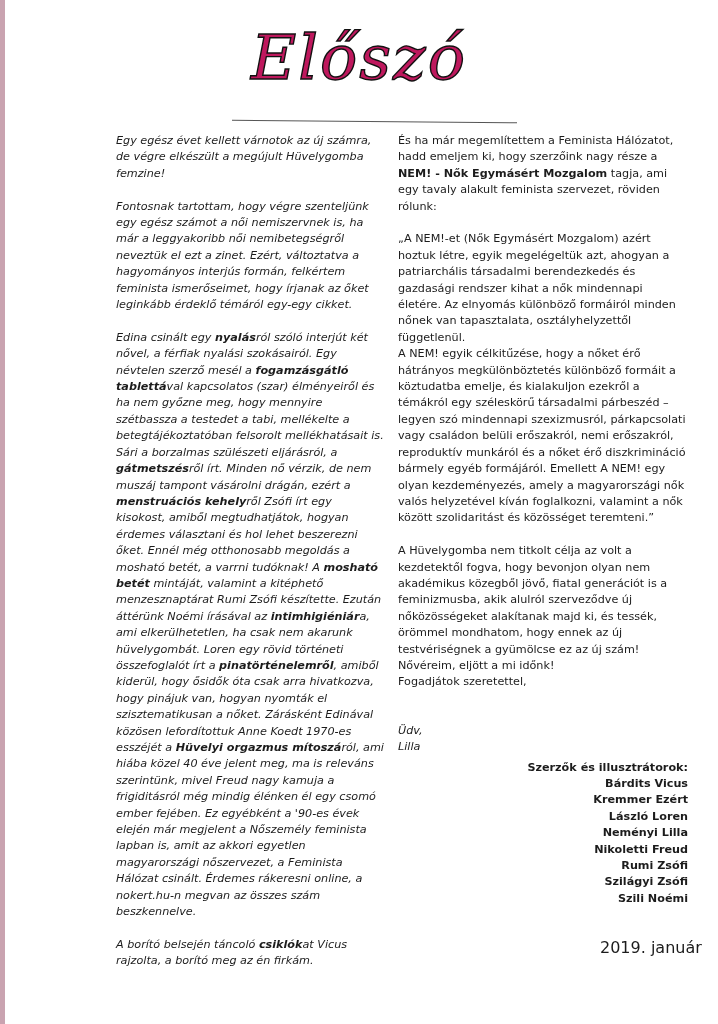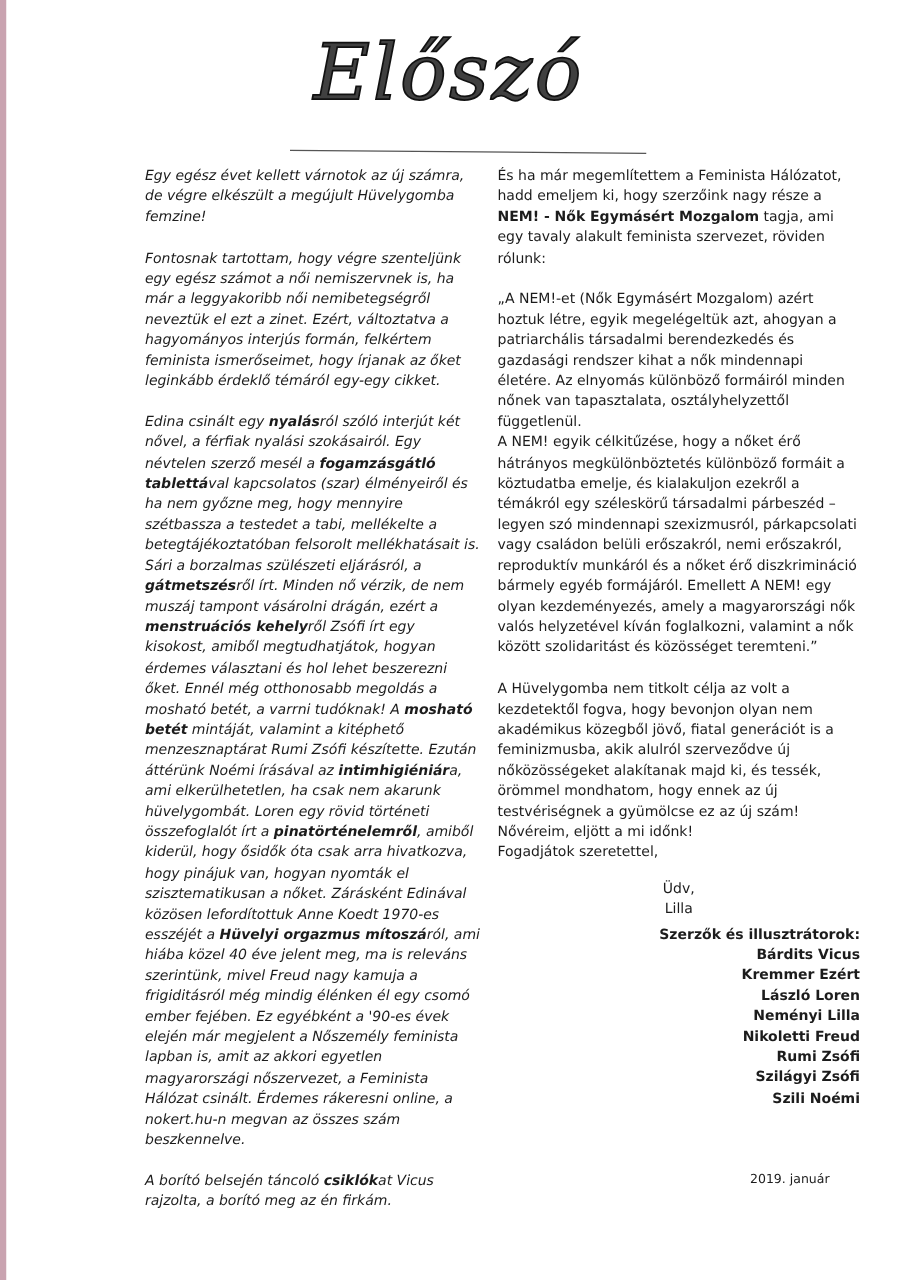--- a/index.html
+++ b/index.html
@@ -4,33 +4,33 @@
 <style>
   html, body { margin:0; padding:0; }
   body {
     width:718px; height:1024px; background:#ffffff; position:relative; overflow:hidden;
     font-family:"DejaVu Sans", "Liberation Sans", sans-serif; color:#1c1c1c;
   }
   .edge { position:absolute; left:0; top:0; width:5px; height:1024px; background:#c9a3b0; }
   .title {
     position:absolute; left:0; width:718px; top:18px; text-align:center;
     font-family:"DejaVu Serif", serif; font-style:italic; font-size:62px; line-height:80px;
-    color:#404040; -webkit-text-stroke:1.4px #111; letter-spacing:2px;
+    color:#be185d; -webkit-text-stroke:1.4px #111; letter-spacing:2px;
   }
   .rule { position:absolute; left:232px; top:121px; width:285px; height:1px; background:#555; transform:rotate(0.5deg); }
   .col { position:absolute; font-size:11.2px; line-height:16.4px; }
   .col-left { left:116px; top:133px; width:268px;font-style:italic; }
   .col-right { left:398px; top:133px; width:290px; }
   .p { margin:0 0 16.4px 0; white-space:pre-line; }
   .p.nomb { margin-bottom:0; }
   b { font-weight:bold; }
-  .sig { text-align:center; margin-top:12px; }
+  .sig { text-align:left; margin-top:32px;font-style:italic; }
   .credits { margin-top:4px; font-weight:bold;text-align:right; }
   .credits div { line-height:16.4px; }
-  .date { position:absolute; left:600px; top:938px; font-size:10px; }
+  .date { position:absolute; left:600px; top:938px; font-size:16px; }
 </style>
 </head>
 <body>
 
 <div class="edge"></div>
 
 <div class="title">Előszó</div>
 <div class="rule"></div>
 
 <div class="col col-left">

